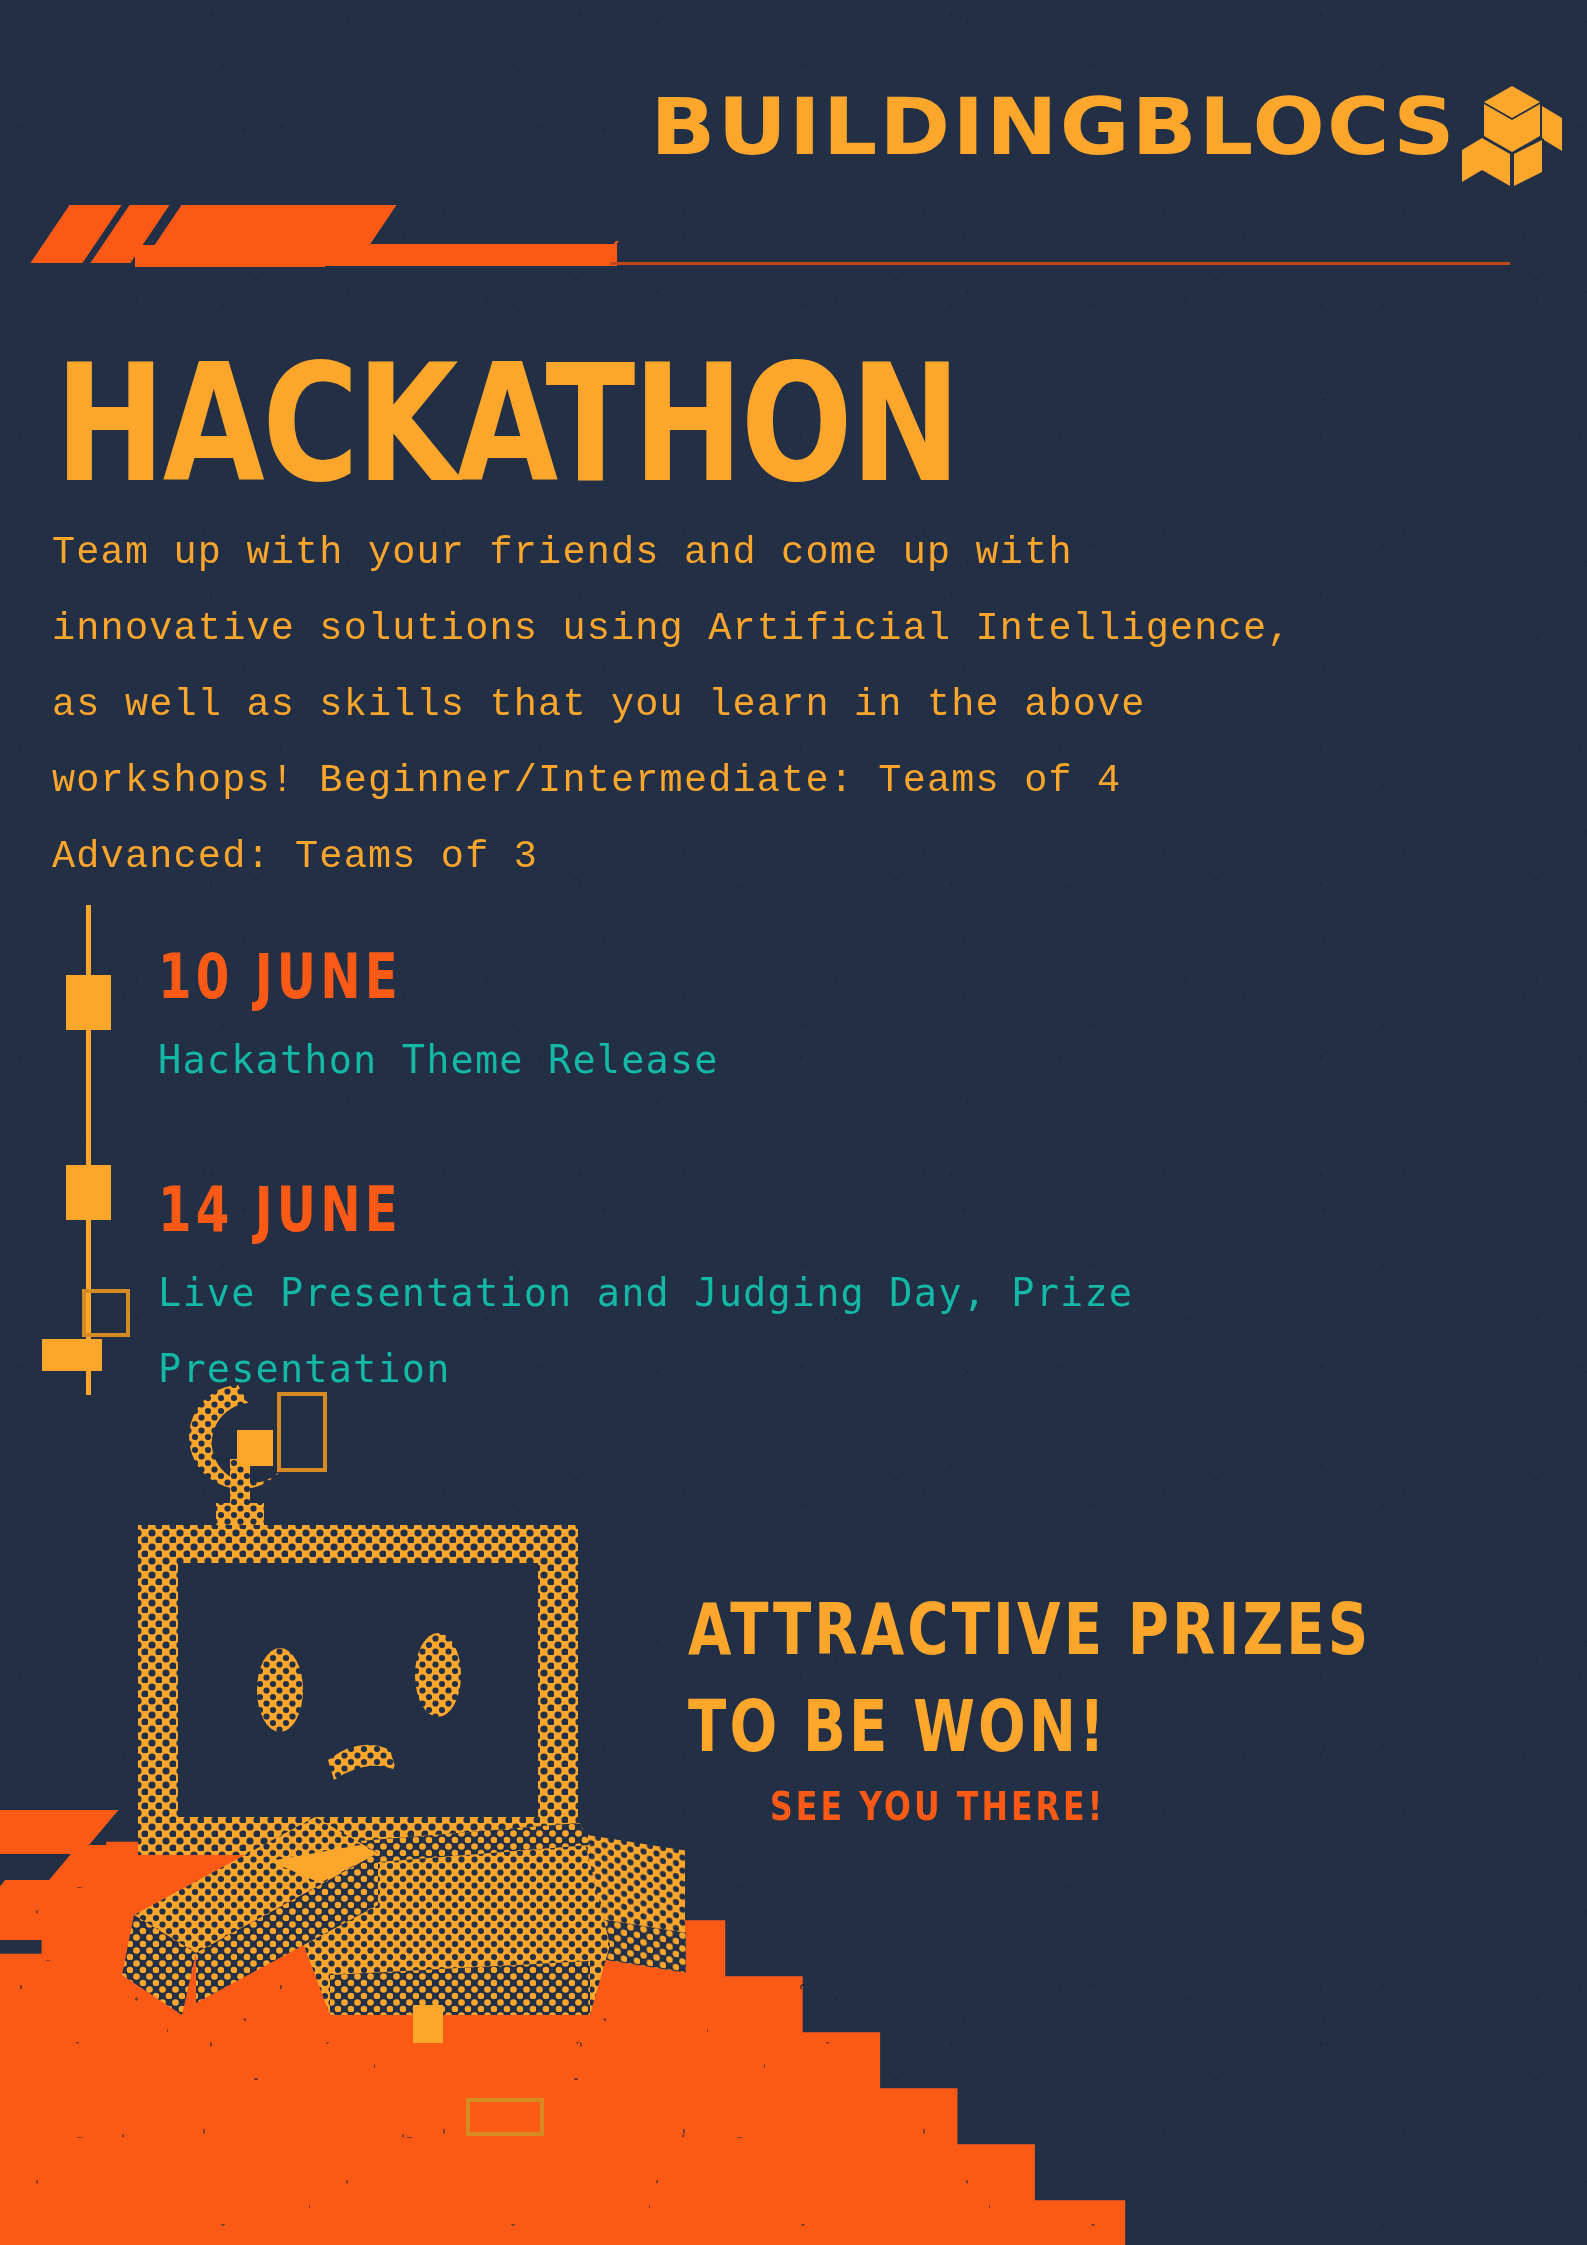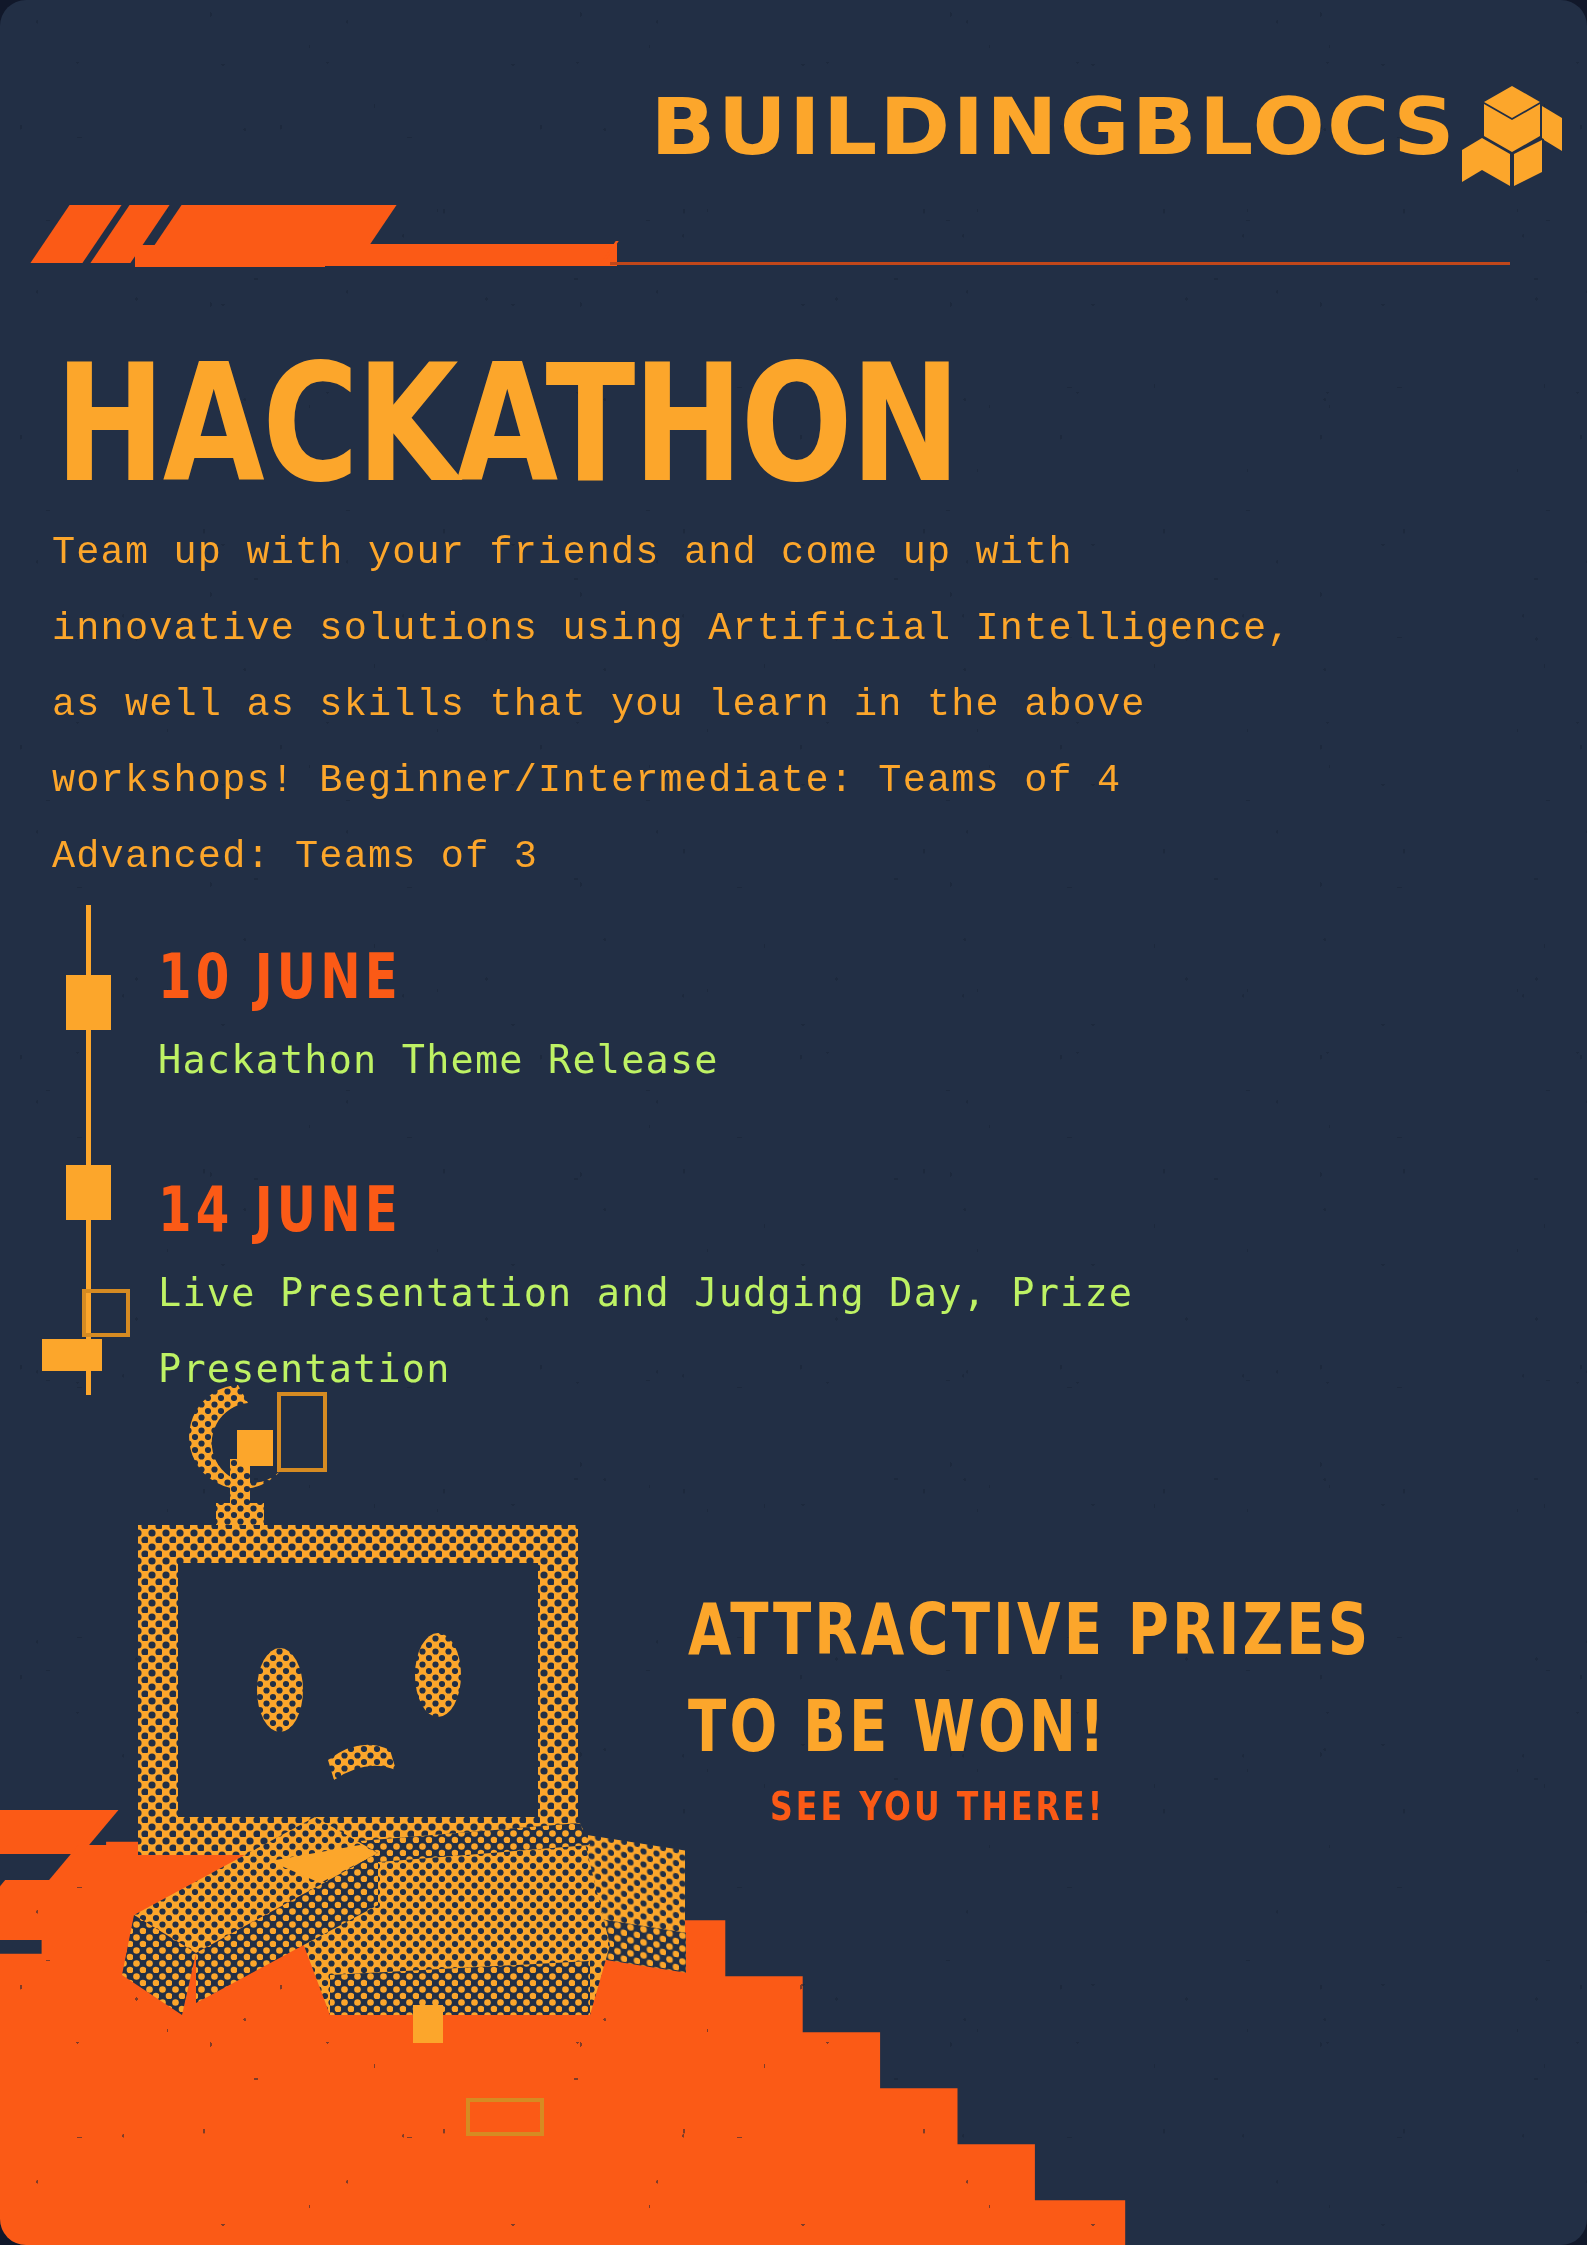--- a/index.html
+++ b/index.html
@@ -6,21 +6,20 @@
   * { margin:0; padding:0; box-sizing:border-box; }
   html,body { background:#11182a; }
 
   .poster{
     position:relative;
     width:1587px;
     height:2245px;
     background:#222f45;
     overflow:hidden;
     font-family:"DejaVu Sans Mono", monospace;
-    border-radius:26px;
   }
 
   
   .grain{
     position:absolute; inset:0; pointer-events:none; z-index:3;
     opacity:.55;
     background-image:
       radial-gradient(ellipse 2px 5px at 12% 8%, #1a2538 40%, transparent 42%),
       radial-gradient(ellipse 4px 2px at 31% 19%, #1a2538 40%, transparent 42%),
       radial-gradient(ellipse 2px 6px at 57% 5%, #1a2538 40%, transparent 42%),
@@ -97,21 +96,21 @@
   .tl-date{
     font-family:"DejaVu Sans", sans-serif;
     font-weight:bold; font-size:46px; letter-spacing:4px;
     color:#fb5a16;
     transform:scaleY(1.35) scaleX(1.05);
     transform-origin:left top;
     white-space:nowrap;
   }
   .tl-desc{
     font-family:"DejaVu Sans Mono", monospace;
-    font-size:38.5px; line-height:76px; color:#bef264; letter-spacing:1.2px;
+    font-size:38.5px; line-height:76px; color:#14b8a6; letter-spacing:1.2px;
     margin-top:28px; width:1230px;
   }
   .tl-desc div{ white-space:nowrap; }
 
   
   .prize-block{ position:absolute; left:688px; top:1588px; z-index:7; }
   .prize-l{
     font-family:"DejaVu Sans", sans-serif;
     font-weight:bold; font-size:54px; letter-spacing:3px;
     color:#fca62b;

